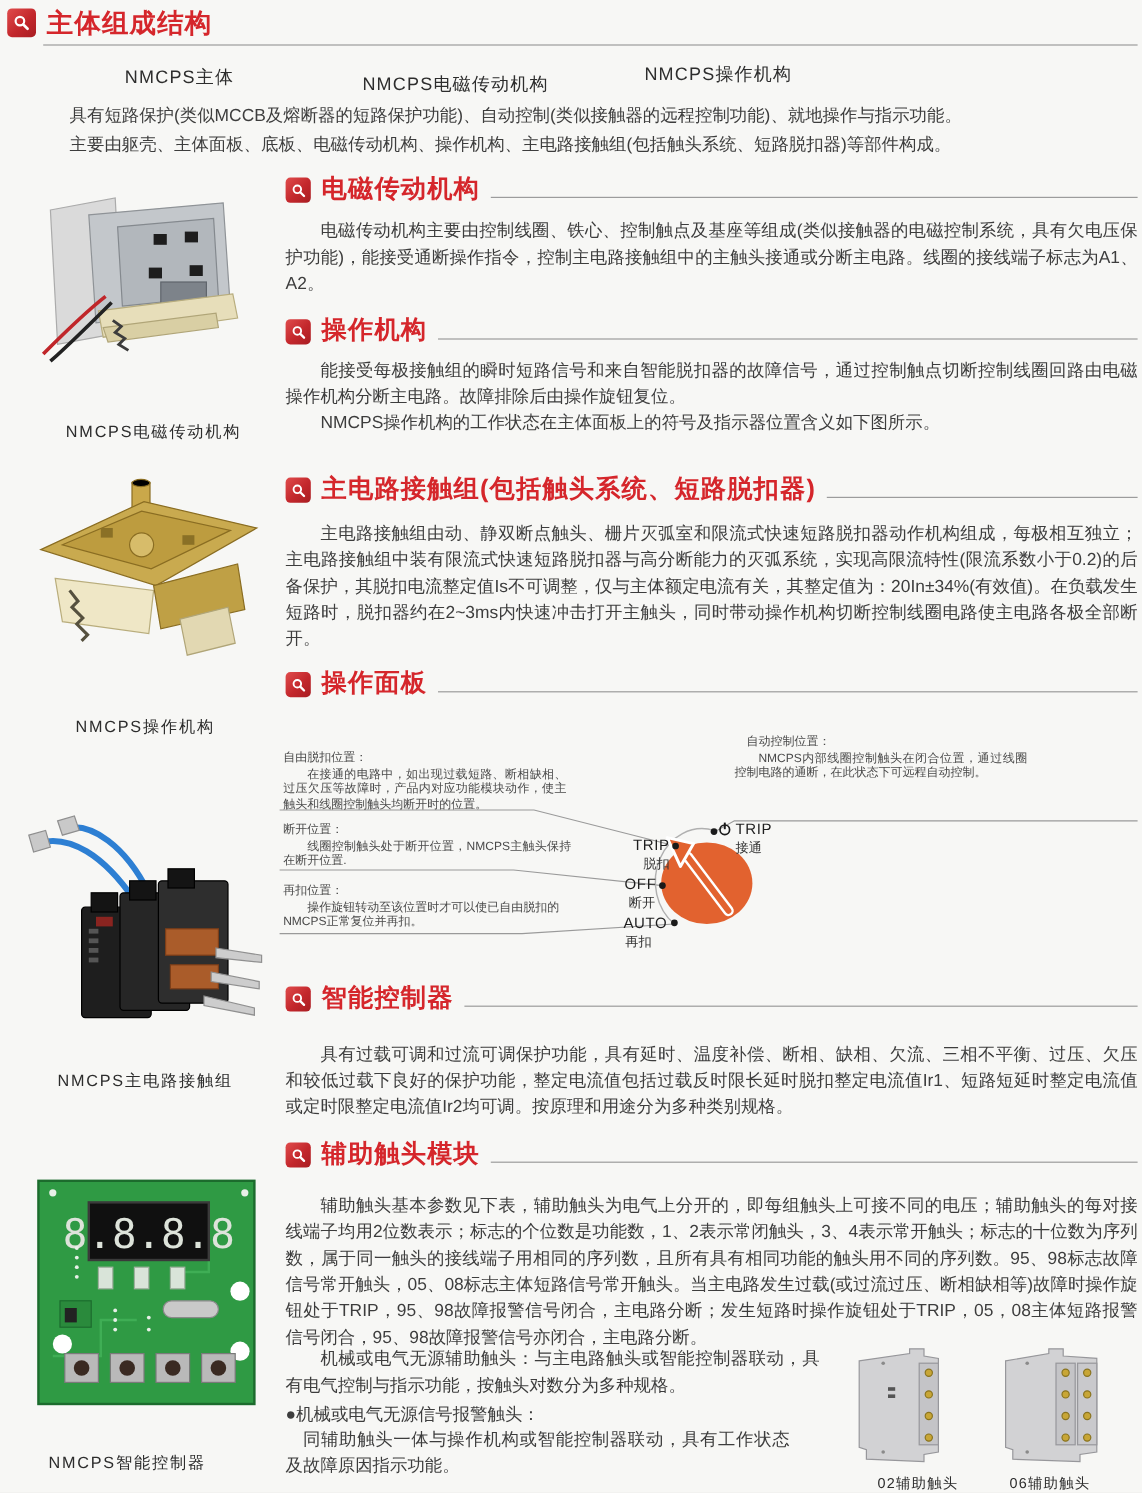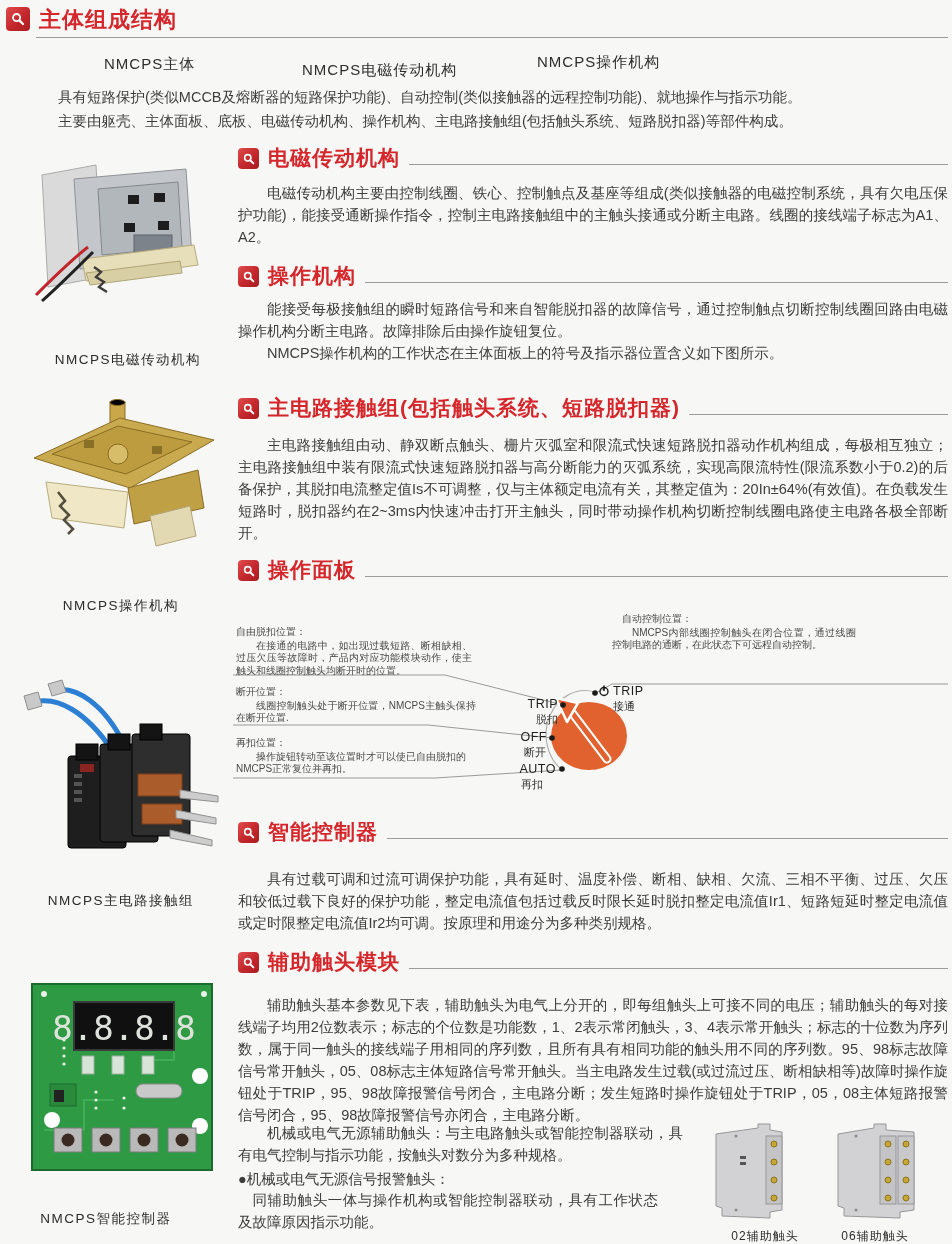--- a/index.html
+++ b/index.html
@@ -184,21 +184,21 @@
   <div class="abs sec-head" style="left:238px;top:396px;width:710px;">
     <span class="qicon">
       <svg width="14" height="14" viewBox="0 0 16 16">
           <circle cx="6.6" cy="6.6" r="3.6" fill="none" stroke="#fff" stroke-width="1.8"></circle>
           <line x1="9.4" y1="9.4" x2="13" y2="13" stroke="#fff" stroke-width="2.2" stroke-linecap="round"></line>
         </svg>
     </span>
     <span class="sec-title">主电路接触组(包括触头系统、短路脱扣器)</span>
     <span class="sec-rule"></span>
   </div>
-  <div class="abs body-text indent2" style="left:238px;top:434px;width:710px;">主电路接触组由动、静双断点触头、栅片灭弧室和限流式快速短路脱扣器动作机构组成，每极相互独立；主电路接触组中装有限流式快速短路脱扣器与高分断能力的灭弧系统，实现高限流特性(限流系数小于0.2)的后备保护，其脱扣电流整定值Is不可调整，仅与主体额定电流有关，其整定值为：20In±64%(有效值)。在负载发生短路时，脱扣器约在2~3ms内快速冲击打开主触头，同时带动操作机构切断控制线圈电路使主电路各极全部断开。</div>
+  <div class="abs body-text indent2" style="left:238px;top:434px;width:710px;">主电路接触组由动、静双断点触头、栅片灭弧室和限流式快速短路脱扣器动作机构组成，每极相互独立；主电路接触组中装有限流式快速短路脱扣器与高分断能力的灭弧系统，实现高限流特性(限流系数小于0.2)的后备保护，其脱扣电流整定值Is不可调整，仅与主体额定电流有关，其整定值为：20In±34%(有效值)。在负载发生短路时，脱扣器约在2~3ms内快速冲击打开主触头，同时带动操作机构切断控制线圈电路使主电路各极全部断开。</div>
 
   <div class="abs sec-head" style="left:238px;top:558px;width:710px;">
     <span class="qicon">
       <svg width="14" height="14" viewBox="0 0 16 16">
           <circle cx="6.6" cy="6.6" r="3.6" fill="none" stroke="#fff" stroke-width="1.8"></circle>
           <line x1="9.4" y1="9.4" x2="13" y2="13" stroke="#fff" stroke-width="2.2" stroke-linecap="round"></line>
         </svg>
     </span>
     <span class="sec-title">操作面板</span>
     <span class="sec-rule"></span>

